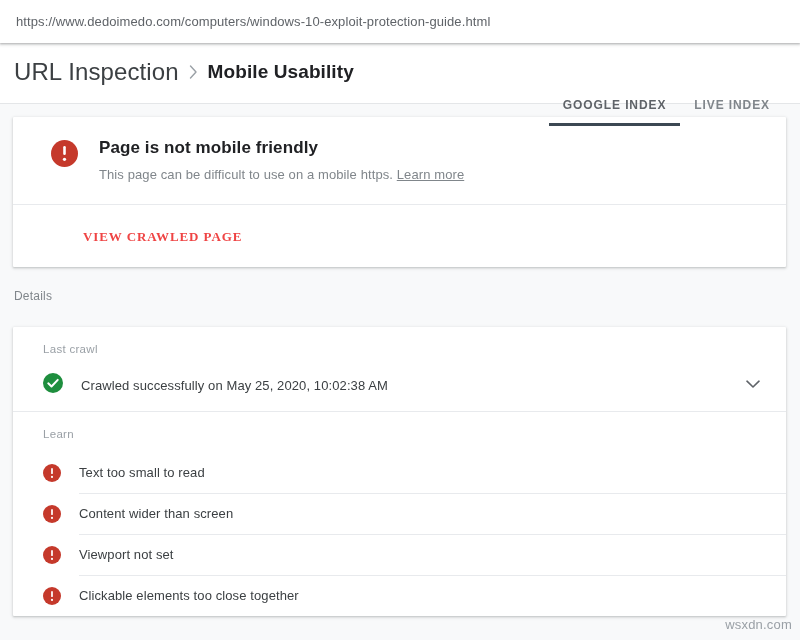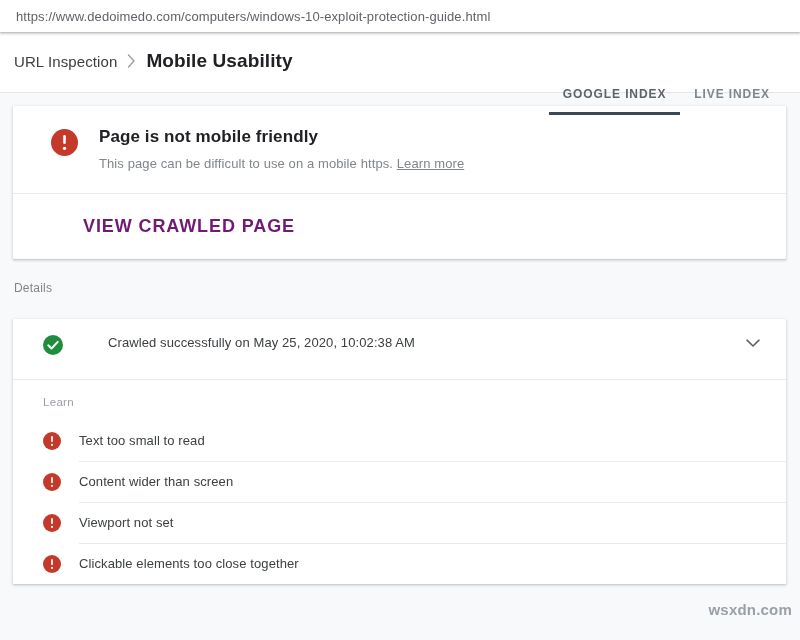--- a/index.html
+++ b/index.html
@@ -11,21 +11,21 @@
     height: 640px;
     background: #f8f9fa;
     font-family: "Liberation Sans", sans-serif;
     color: #3c4043;
     overflow: hidden;
     position: relative;
   }
 
   
   .urlbar {
-    height: 32px;
+    height: 43px;
     background: #ffffff;
     display: flex;
     align-items: center;
     padding: 0 16px;
     box-sizing: border-box;
     box-shadow: 0 1px 2px rgba(60,64,67,.30), 0 1px 3px 1px rgba(60,64,67,.15);
     position: relative;
     z-index: 5;
   }
   .urlbar-text {
@@ -47,21 +47,21 @@
     border-bottom: 1px solid #e4e6e8;
     position: relative;
   }
   .breadcrumb {
     display: flex;
     align-items: center;
     gap: 10px;
     padding-bottom: 2px;
   }
   .crumb-root {
-    font-size: 15px;
+    font-size: 24px;
     color: #3c4043;
     letter-spacing: .1px;
   }
   .crumb-sep {
     color: #9aa0a6;
     font-size: 15px;
     line-height: 1;
     display: flex;
     align-items: center;
   }
@@ -153,25 +153,26 @@
     height: 1px;
     background: #e8eaed;
     width: 100%;
   }
 
   .card-action {
     padding: 22px 20px 22px 70px;
   }
   .text-button {
     display: inline-block;
-    font-size: 18px;
+    font-size: 13px;
     font-weight: bold;
     letter-spacing: .9px;
-    color: #701a75;
+    color: #ef4444;
     cursor: pointer;
+    font-family: Liberation Serif, serif;
   }
 
   
   .section-label {
     font-size: 12px;
     color: #80868b;
     letter-spacing: .2px;
     padding: 22px 0 11px 14px;
   }
 
@@ -180,24 +181,23 @@
     padding: 16px 0 18px 0;
   }
   .block-label {
     font-size: 11.5px;
     color: #9aa0a6;
     letter-spacing: .3px;
     padding: 0 0 12px 30px;
   }
   .crawl-row {
     display: flex;
-    align-items: flex-start;
+    align-items: flex-end;
     padding: 0 22px 0 30px;
     min-height: 26px;
-    gap: 27px;
   }
   .crawl-icon {
     flex: 0 0 auto;
     margin-right: 18px;
     display: flex;
     align-items: center;
   }
   .crawl-text {
     font-size: 13px;
     color: #3c4043;
@@ -242,25 +242,24 @@
   .issue-text {
     font-size: 13px;
     color: #3c4043;
     letter-spacing: .1px;
   }
 
   
   .watermark {
     position: absolute;
     right: 8px;
-    bottom: 22px;
-    font-size: 15px;
+    bottom: 8px;
+    font-size: 13px;
     color: #9aa0a6;
     letter-spacing: .2px;
-    font-weight: bold;
   }
 
   .icon-svg { display: block; }
 </style>
 </head>
 <body>
 
 <div class="urlbar">
   <span class="urlbar-text">https://www.dedoimedo.com/computers/windows-10-exploit-protection-guide.html</span>
 </div>
@@ -311,20 +310,21 @@
       <span class="text-button">VIEW CRAWLED PAGE</span>
     </div>
 
   </div>
 
   <div class="section-label">Details</div>
 
   <div class="card">
 
     <div class="detail-block">
+      <div class="block-label">Last crawl</div>
       <div class="crawl-row">
         <span class="crawl-icon">
           <svg class="icon-svg" width="20" height="20" viewBox="0 0 24 24" aria-hidden="true">
             <circle cx="12" cy="12" r="12" fill="#1e8e3e"></circle>
             <path d="M6.3 12.4 L10.2 16.2 L17.7 8.3" fill="none" stroke="#ffffff" stroke-width="2.4" stroke-linecap="round" stroke-linejoin="round"></path>
           </svg>
         </span>
         <span class="crawl-text">Crawled successfully on May 25, 2020, 10:02:38 AM</span>
         <span class="chevron">
           <svg class="icon-svg" width="14" height="9" viewBox="0 0 14 9" aria-hidden="true">

